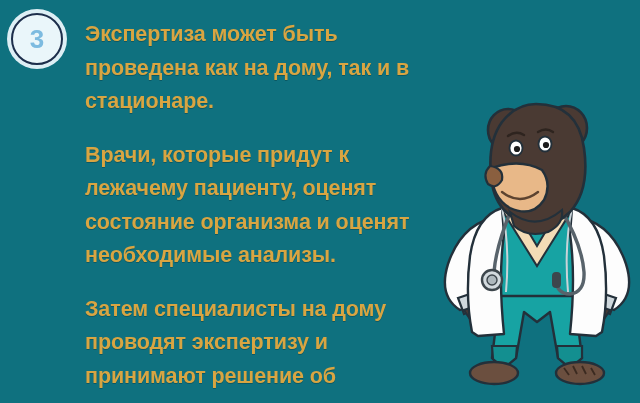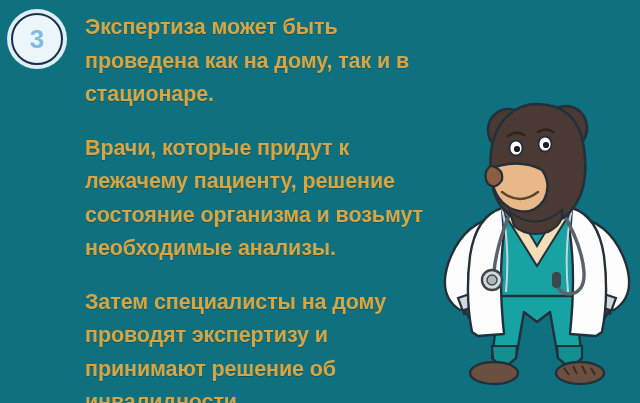--- a/index.html
+++ b/index.html
@@ -61,21 +61,21 @@
     left: 85px;
     top: 6px;
     width: 360px;
   }
   .para {
     color: #d8a542;
     font-size: 21.5px;
     font-weight: bold;
     line-height: 33.5px;
     letter-spacing: -0.1px;
-    margin: 5px 0 20px 0;
+    margin: 12px 0 20px 0;
     text-shadow: 0 1px 0 rgba(0,0,0,0.22);
     font-family: "Liberation Sans", sans-serif;
   }
   .para:last-child { margin-bottom: 0; }
 
   
   #mascot {
     position: absolute;
     left: 432px;
     top: 96px;
@@ -89,21 +89,21 @@
 
 <div id="slide">
 
   <div id="step-badge">
     <div class="ring"></div>
     <span class="num">3</span>
   </div>
 
   <div id="copy">
     <p class="para">Экспертиза может быть проведена как на дому, так и в стационаре.</p>
-    <p class="para">Врачи, которые придут к лежачему пациенту, решение состояние организма и возьмут необходимые анализы.</p>
+    <p class="para">Врачи, которые придут к лежачему пациенту, оценят состояние организма и оценят необходимые анализы.</p>
     <p class="para">Затем специалисты на дому проводят экспертизу и принимают решение об инвалидности.</p>
   </div>
 
   <div id="mascot">
     <svg viewBox="0 0 210 310" xmlns="http://www.w3.org/2000/svg">
       <defs>
         <clipPath id="vclip">
           <path d="M72 128 L105 172 L138 128 L138 240 L72 240 Z"></path>
         </clipPath>
       </defs>

